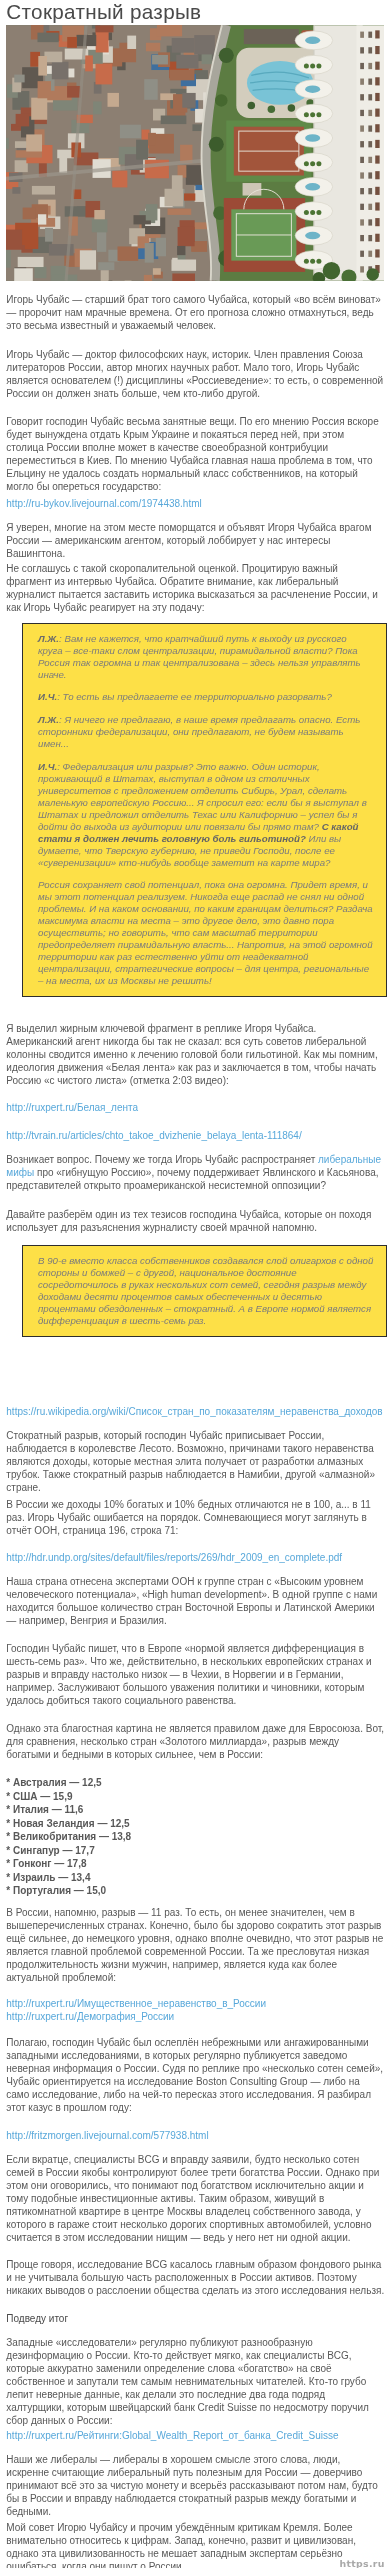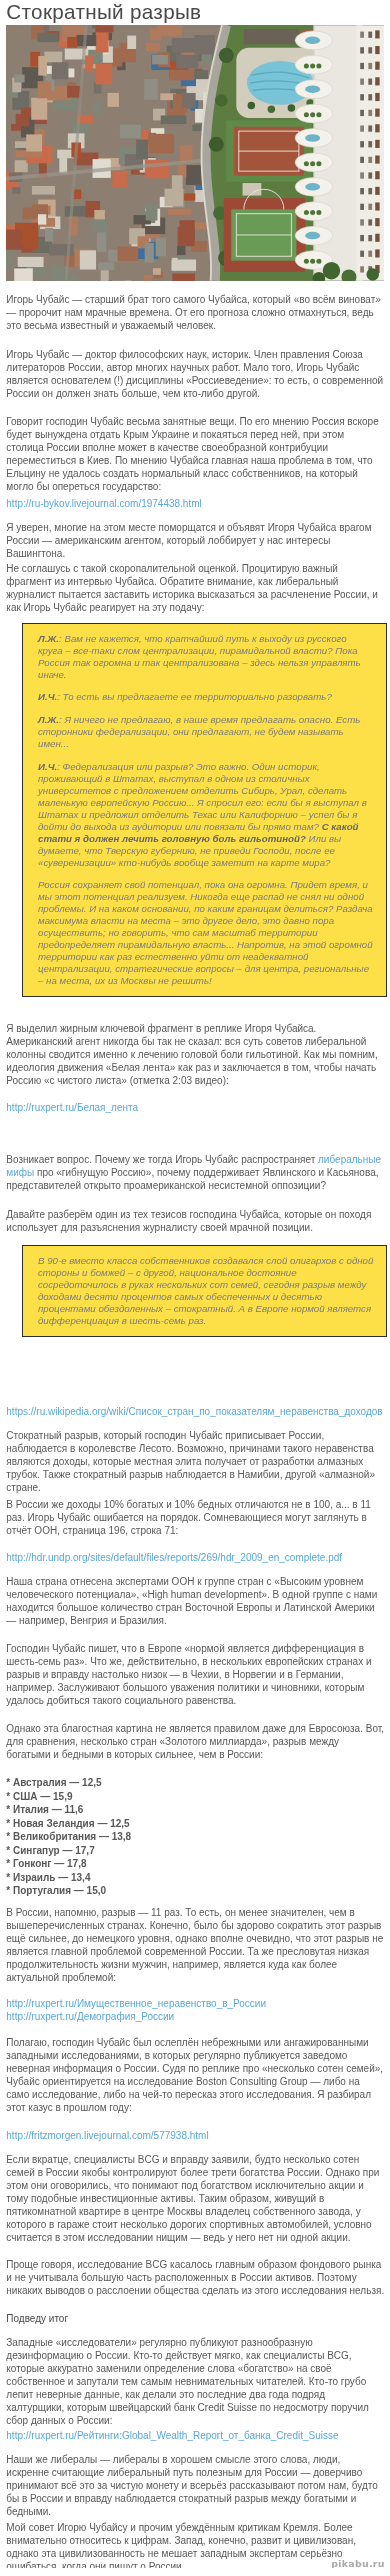--- a/index.html
+++ b/index.html
@@ -370,24 +370,25 @@
     <p><b class="speaker">Л.Ж.</b><span>: Вам не кажется, что кратчайший путь к выходу из русского круга – все-таки слом централизации, пирамидальной власти? Пока Россия так огромна и так централизована – здесь нельзя управлять иначе.</span></p>
     <p><b class="speaker">И.Ч.</b><span>: То есть вы предлагаете ее территориально разорвать?</span></p>
     <p><b class="speaker">Л.Ж.</b><span>: Я ничего не предлагаю, в наше время предлагать опасно. Есть сторонники федерализации, они предлагают, не будем называть имен...</span></p>
     <p><b class="speaker">И.Ч.</b><span>: Федерализация или разрыв? Это важно. Один историк, проживающий в Штатах, выступал в одном из столичных университетов с предложением отделить Сибирь, Урал, сделать маленькую европейскую Россию... Я спросил его: если бы я выступал в Штатах и предложил отделить Техас или Калифорнию – успел бы я дойти до выхода из аудитории или повязали бы прямо там? </span><span class="qbold">С какой стати я должен лечить головную боль гильотиной?</span><span> Или вы думаете, что Тверскую губернию, не приведи Господи, после ее «суверенизации» кто-нибудь вообще заметит на карте мира?</span></p>
     <p><span>Россия сохраняет свой потенциал, пока она огромна. Придет время, и мы этот потенциал реализуем. Никогда еще распад не снял ни одной проблемы. И на каком основании, по каким границам делиться? Раздача максимума власти на места – это другое дело, это давно пора осуществить; но говорить, что сам масштаб территории предопределяет пирамидальную власть... Напротив, на этой огромной территории как раз естественно уйти от неадекватной централизации, стратегические вопросы – для центра, региональные – на места, их из Москвы не решить!</span></p>
   </div>
 
   <p class="body abs" style="top:1022px;">Я выделил жирным ключевой фрагмент в реплике Игоря Чубайса. Американский агент никогда бы так не сказал: вся суть советов либеральной колонны сводится именно к лечению головой боли гильотиной. Как мы помним, идеология движения «Белая лента» как раз и заключается в том, чтобы начать Россию «с чистого листа» (отметка 2:03 видео):</p>
 
   <div class="abs" style="top:1101px;"><a class="lnk" href="#">http://ruxpert.ru/Белая_лента</a></div>
+  <div class="abs" style="top:1129px;"><a class="lnk" href="#">http://tvrain.ru/articles/chto_takoe_dvizhenie_belaya_lenta-111864/</a></div>
 
   <p class="body abs" style="top:1153px;"><span>Возникает вопрос. Почему же тогда Игорь Чубайс распространяет </span><a class="inline-lnk" href="#">либеральные мифы</a><span> про «гибнущую Россию», почему поддерживает Явлинского и Касьянова, представителей открыто проамериканской несистемной оппозиции?</span></p>
 
-  <p class="body abs" style="top:1208px;">Давайте разберём один из тех тезисов господина Чубайса, которые он походя использует для разъяснения журналисту своей мрачной позиции.</p>
+  <p class="body abs" style="top:1208px;">Давайте разберём один из тех тезисов господина Чубайса, которые он походя использует для разъяснения журналисту своей мрачной напомню.</p>
 
   <div class="quote" style="top:1245px;">
     <p>В 90-е вместо класса собственников создавался слой олигархов с одной стороны и бомжей – с другой, национальное достояние сосредоточилось в руках нескольких сот семей, сегодня разрыв между доходами десяти процентов самых обеспеченных и десятью процентами обездоленных – стократный. А в Европе нормой является дифференциация в шесть-семь раз.</p>
   </div>
 
 
   <div class="abs" style="top:1405px;"><a class="lnk" href="#">https://ru.wikipedia.org/wiki/Список_стран_по_показателям_неравенства_доходов</a></div>
 
   <p class="body abs" style="top:1429px;">Стократный разрыв, который господин Чубайс приписывает России, наблюдается в королевстве Лесото. Возможно, причинами такого неравенства являются доходы, которые местная элита получает от разработки алмазных трубок. Также стократный разрыв наблюдается в Намибии, другой «алмазной» стране.</p>
   <p class="body abs" style="top:1498px;">В России же доходы 10% богатых и 10% бедных отличаются не в 100, а... в 11 раз. Игорь Чубайс ошибается на порядок. Сомневающиеся могут заглянуть в отчёт ООН, страница 196, строка 71:</p>
@@ -426,16 +427,16 @@
 
   <p class="h-bold abs" style="top:2313px;">Подведу итог</p>
 
   <p class="body abs" style="top:2336px;">Западные «исследователи» регулярно публикуют разнообразную дезинформацию о России. Кто-то действует мягко, как специалисты BCG, которые аккуратно заменили определение слова «богатство» на своё собственное и запутали тем самым невнимательных читателей. Кто-то грубо лепит неверные данные, как делали это последние два года подряд халтурщики, которым швейцарский банк Credit Suisse по недосмотру поручил сбор данных о России:</p>
 
   <div class="abs" style="top:2429px;"><a class="lnk" href="#">http://ruxpert.ru/Рейтинги:Global_Wealth_Report_от_банка_Credit_Suisse</a></div>
 
   <p class="body abs" style="top:2453px;">Наши же либералы — либералы в хорошем смысле этого слова, люди, искренне считающие либеральный путь полезным для России — доверчиво принимают всё это за чистую монету и всерьёз рассказывают потом нам, будто бы в России и вправду наблюдается стократный разрыв между богатыми и бедными.</p>
   <p class="body abs" style="top:2521px;">Мой совет Игорю Чубайсу и прочим убеждённым критикам Кремля. Более внимательно относитесь к цифрам. Запад, конечно, развит и цивилизован, однако эта цивилизованность не мешает западным экспертам серьёзно ошибаться, когда они пишут о России.</p>
 
-  <div class="watermark">pikabu.ru</div>
+  <div class="watermark">https.ru</div>
 
 </div>
 
 
 </body></html>

